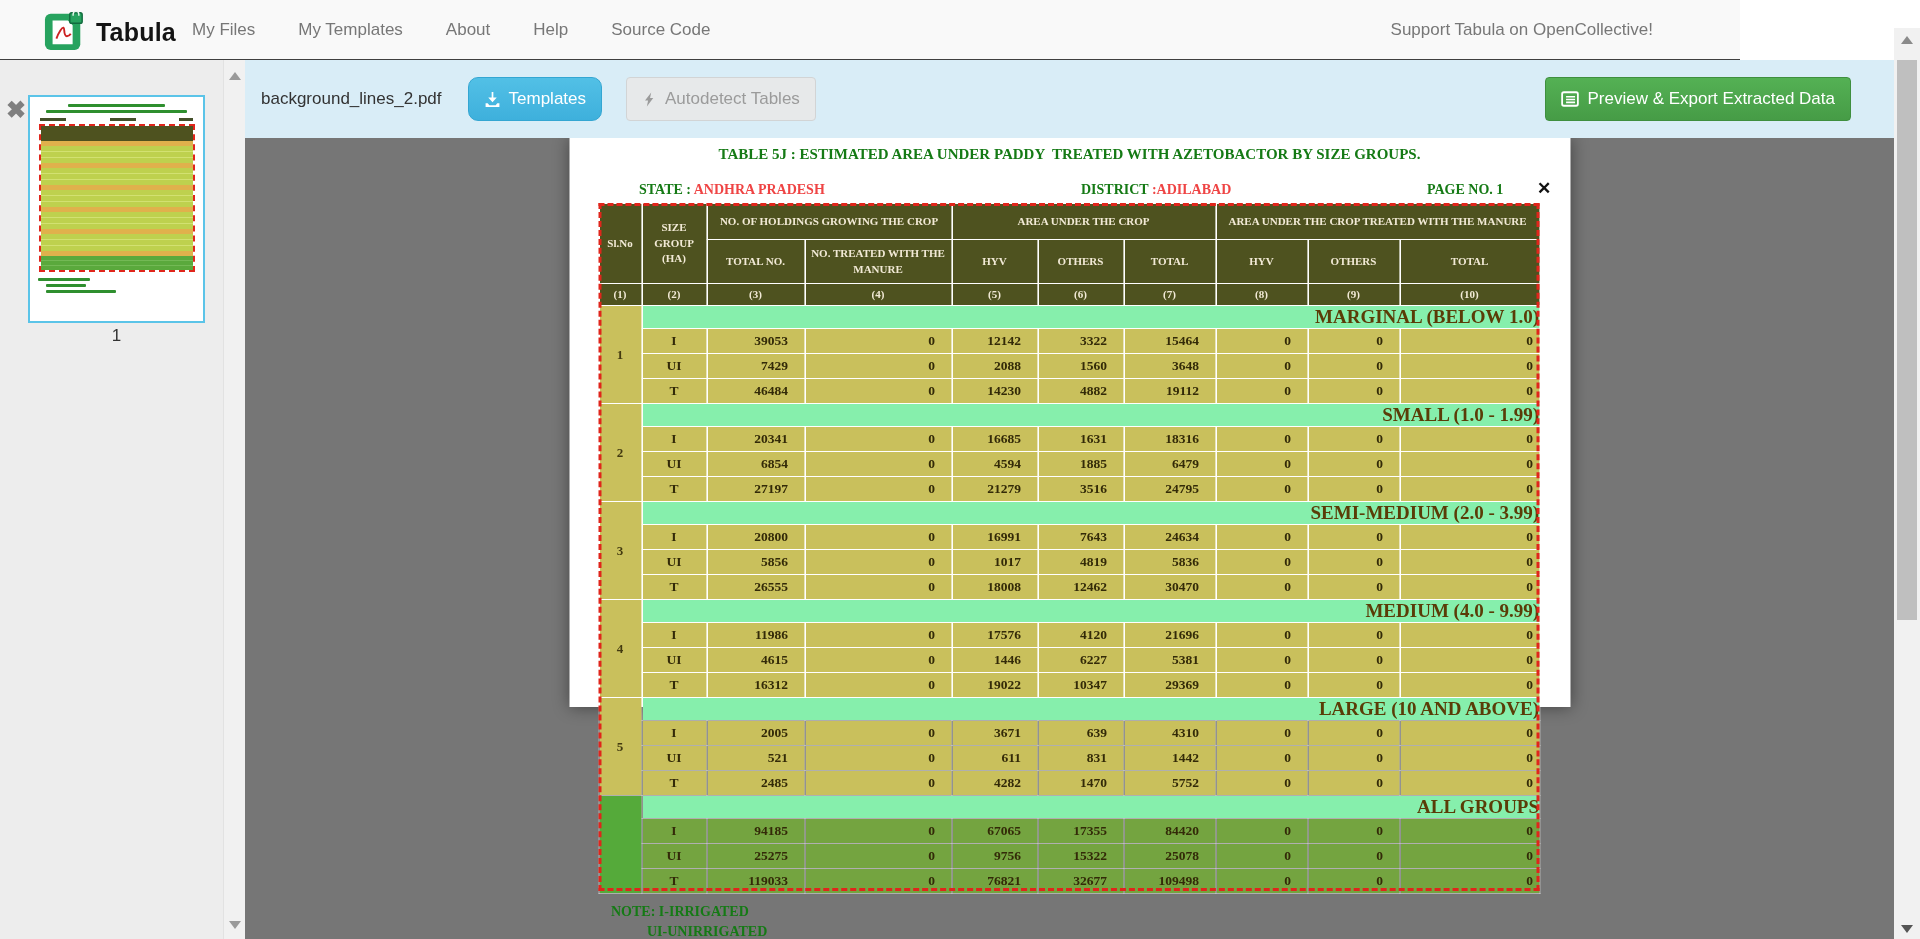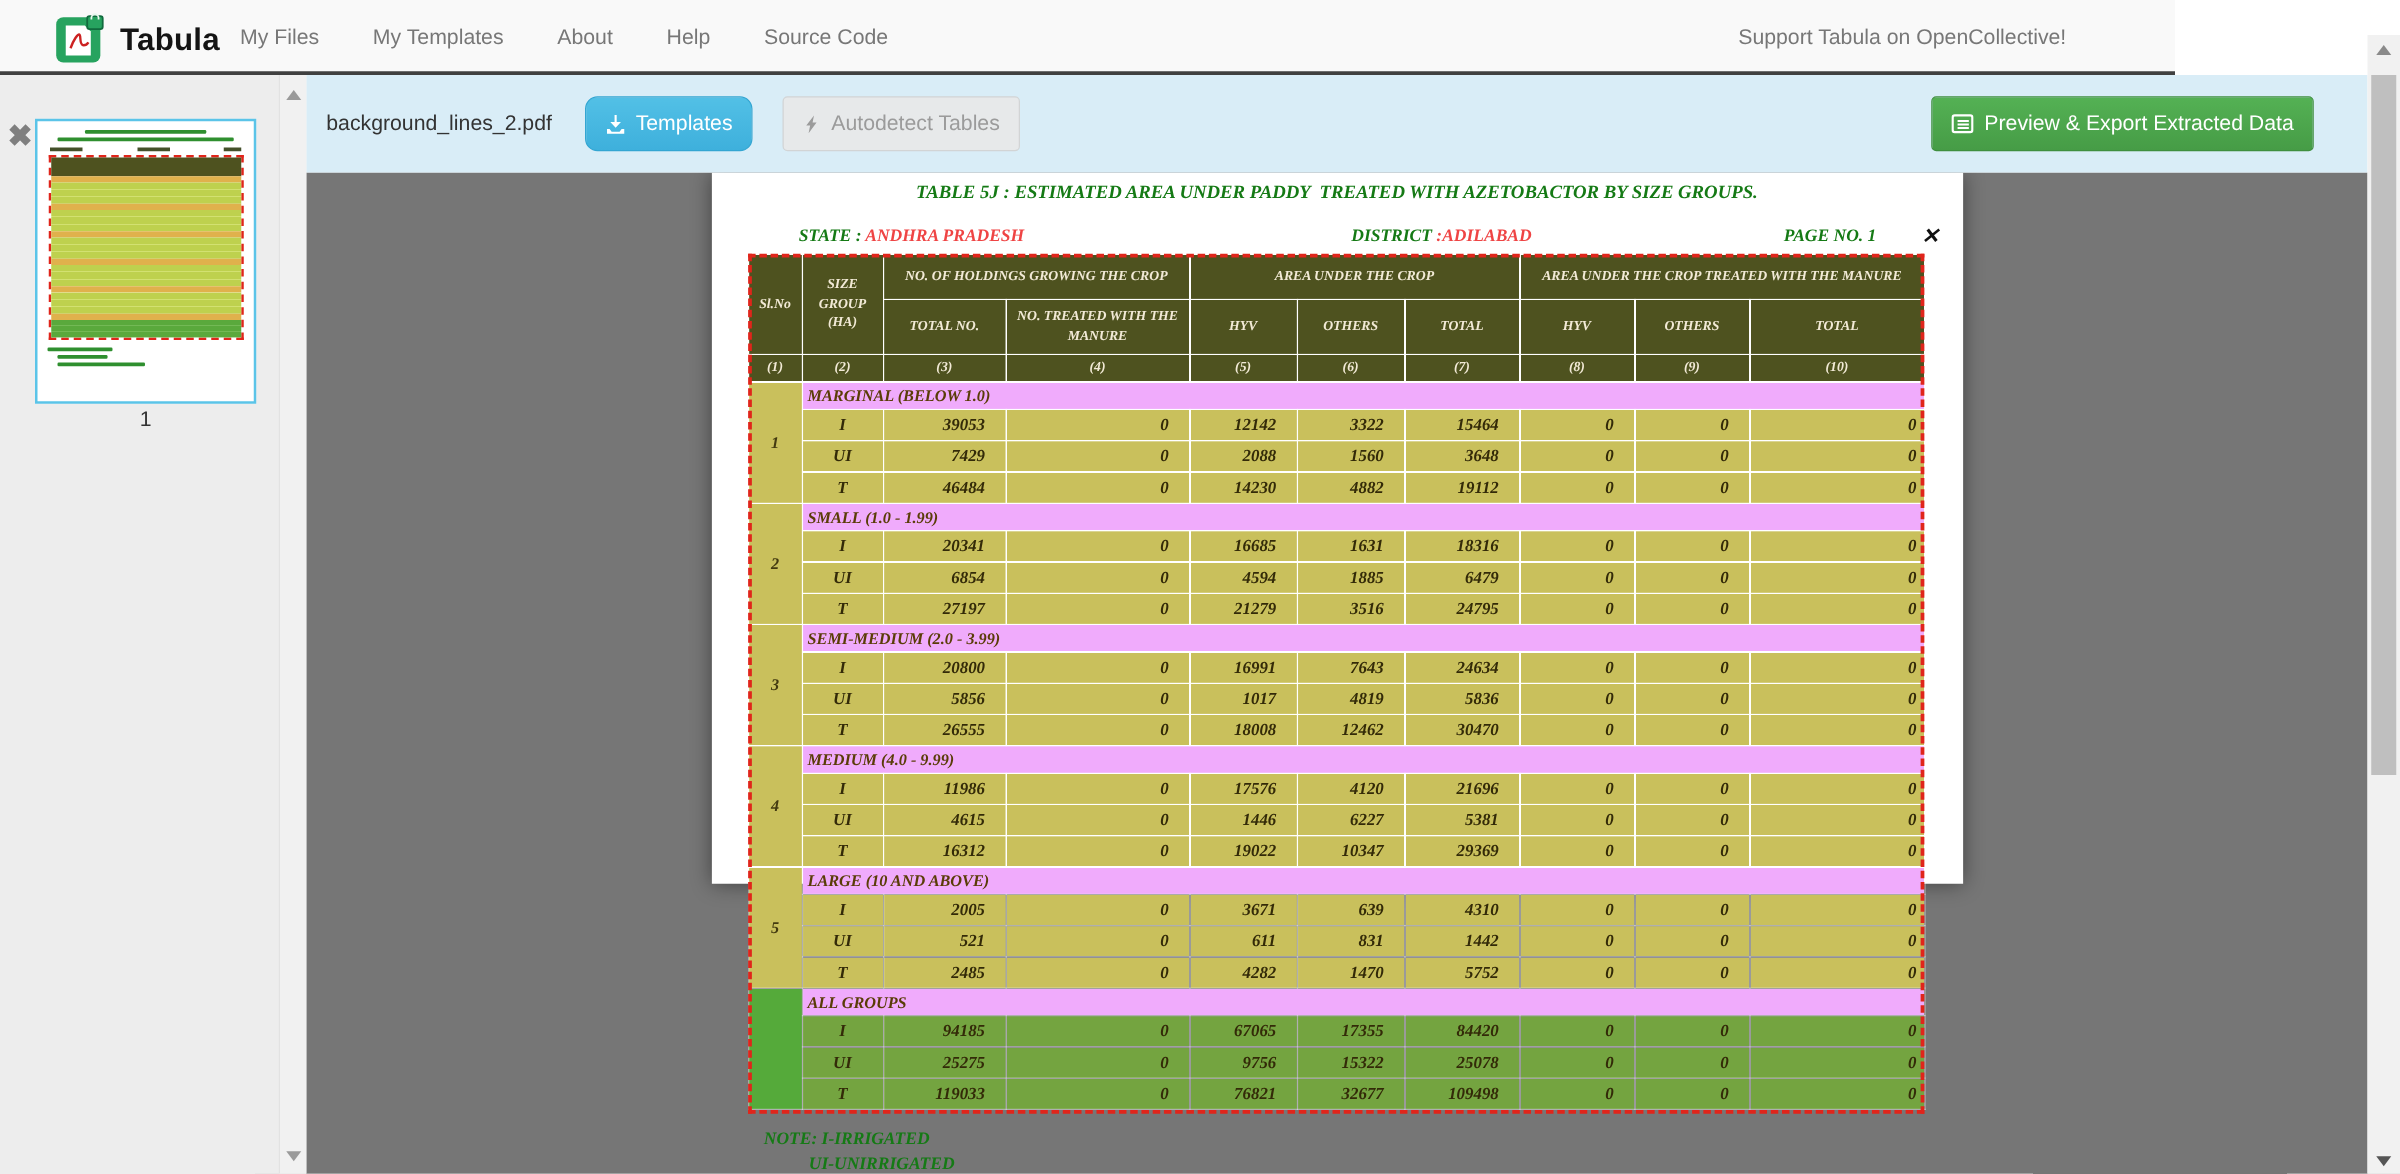--- a/index.html
+++ b/index.html
@@ -1,21 +1,21 @@
 <!DOCTYPE html>
 <html><head>
 <meta charset="utf-8">
 <style>
   * { margin:0; padding:0; box-sizing:border-box; }
   html,body { width:1920px; height:939px; overflow:hidden; }
   body { font-family:"Liberation Sans", sans-serif; position:relative; background:#fff; }
 
   
   .navbar { position:absolute; top:0; left:0; width:1740px; height:60px;
-            background:#f9f9f9; border-bottom:3px solid #404040; z-index:30; }
+            background:#f9f9f9; border-bottom:1px solid #404040; z-index:30; }
   .brand { position:absolute; left:44px; top:8px; display:flex; align-items:center; gap:10px; cursor:pointer; text-decoration:none; }
   .brand-text { font-size:25px; font-weight:bold; color:#141414; letter-spacing:.2px; }
   .nav-links { position:absolute; left:192px; top:0; height:60px; display:flex; align-items:center; gap:43px; }
   .nav-link { font-size:17px; color:#777; cursor:pointer; white-space:nowrap; }
   .support { position:absolute; right:87px; top:0; height:60px; display:flex; align-items:center;
              font-size:17px; color:#777; cursor:pointer; }
 
   
   .sidebar { position:absolute; left:0; top:60px; width:245px; height:879px; background:#ededed; z-index:20; }
   .thumb-close { position:absolute; left:6px; top:38px; font-size:24px; font-weight:bold; color:#7f7f7f; cursor:pointer; line-height:1; }
@@ -53,21 +53,21 @@
   .btn .ic { display:inline-flex; align-items:center; }
   .btn-templates { background:linear-gradient(#52c0e6,#3eb0dc); border-color:#34a6d2; color:#fff; margin-right:24px;border-radius:10px; }
   .btn-clear { background:linear-gradient(#ffffff,#e4e4e4); border-color:#b9b9b9; color:#333; margin-right:28px; }
   .btn-autodetect { background:#e7e9ea; border-color:#d2d4d5; color:#9b9b9b; cursor:default; }
   .btn-export { position:absolute; right:43px; top:17px; background:linear-gradient(#54b154,#469c46);
                 border-color:#3f8f3f; color:#fff; }
 
   
   .main { position:absolute; left:245px; top:138px; width:1649px; height:801px; background:#767676; overflow:hidden; }
   .page { position:absolute; left:50%; transform:translateX(-50%); top:0; width:1001px; height:569px;
-          background:#fff; box-shadow:0 0 16px rgba(0,0,0,.45);font-style:italic; }
+          background:#fff; box-shadow:0 0 16px rgba(0,0,0,.45); }
   .green-text { color:#157a15; }
   .dark-text { color:#ef4444; }
 
   .doc-title { position:absolute; top:8px; left:0; width:100%; text-align:center; white-space:pre;
                font-family:"Liberation Serif", serif; font-weight:bold; font-size:15px; color:#157a15; }
   .doc-meta { position:absolute; top:44px; left:0; width:100%; height:18px;
               font-family:"Liberation Serif", serif; font-weight:bold; font-size:14px; }
   .meta-state { position:absolute; left:70px; }
   .meta-district { position:absolute; left:512px; }
   .meta-page { position:absolute; left:858px; }
@@ -83,21 +83,21 @@
                     font-family:"Liberation Serif", serif; }
   .pdf-table th, .pdf-table td { border:1px solid rgba(255,255,255,.42); overflow:hidden; }
   .pdf-table thead th { background:#4e521f; color:#f2ead6; font-weight:bold; font-size:11px; line-height:1.45;
                         text-align:center; vertical-align:middle; padding:2px 3px; }
   tr.h1 th { height:36px; }
   tr.h2 th { height:44px; }
   tr.h3 th { height:22px; font-size:11px; }
   tbody td { background:#c9c05c; color:#332a08; font-size:13.5px; font-weight:bold; vertical-align:middle; height:25px; }
   td.slno { text-align:center; color:#433a10; font-size:13px; }
   td.slno-green { background:#55aa3a; }
-  tr.grp-label-row td.grp-label { background:#f0abfc; color:#5a3c07; height:22px; padding-left:4px; font-size:13px; }
+  tr.grp-label-row td.grp-label { background:#86efac; color:#5a3c07; height:22px; padding-left:4px; font-size:19px;text-align:right; }
   td.letter { text-align:center; }
   td.num { text-align:right; padding-right:16px; }
   td.num.last { padding-right:6px; }
   tr.data-row.green td { background:#74a440; }
 
   .note-line { position:absolute; font-family:"Liberation Serif", serif; font-weight:bold; font-size:14px; color:#157a15; }
   .note-1 { left:42px; top:766px; }
   .note-2 { left:78px; top:786px; }
 
   

